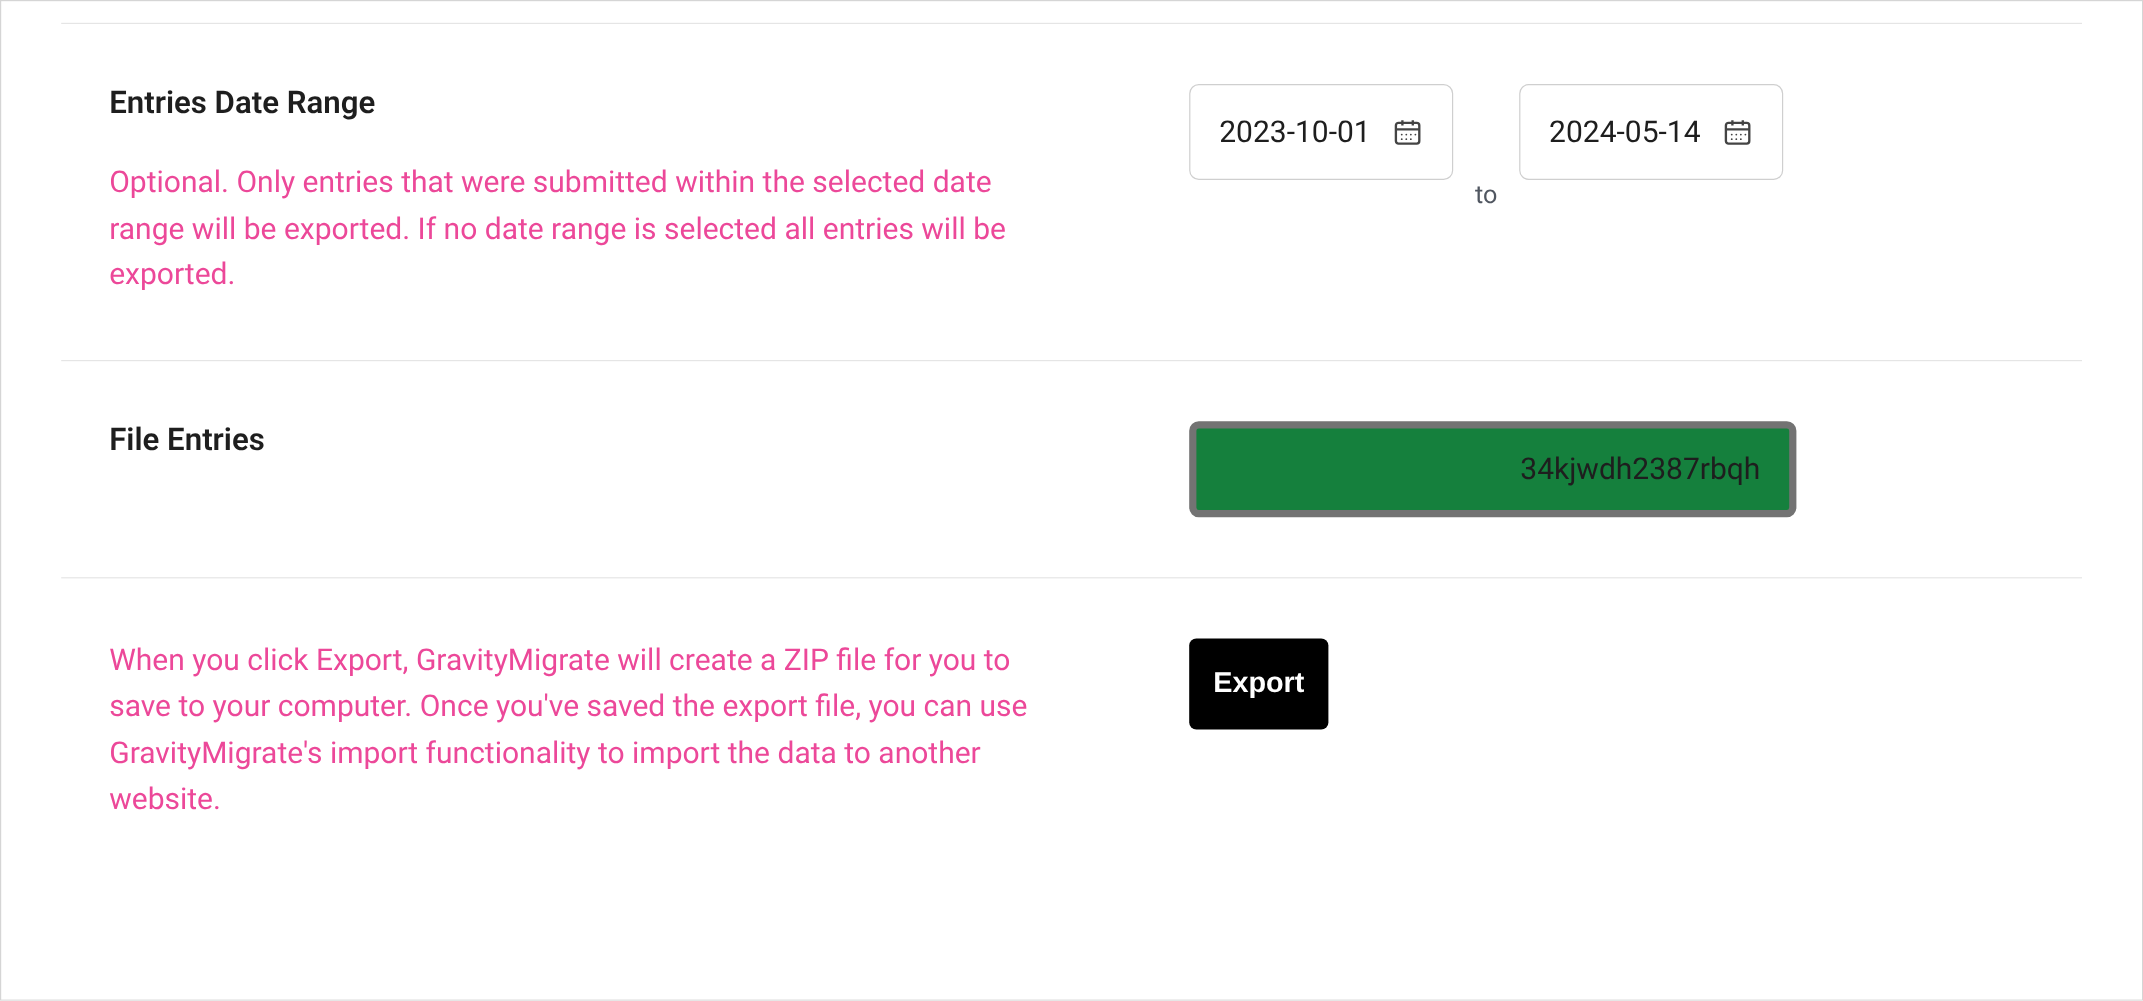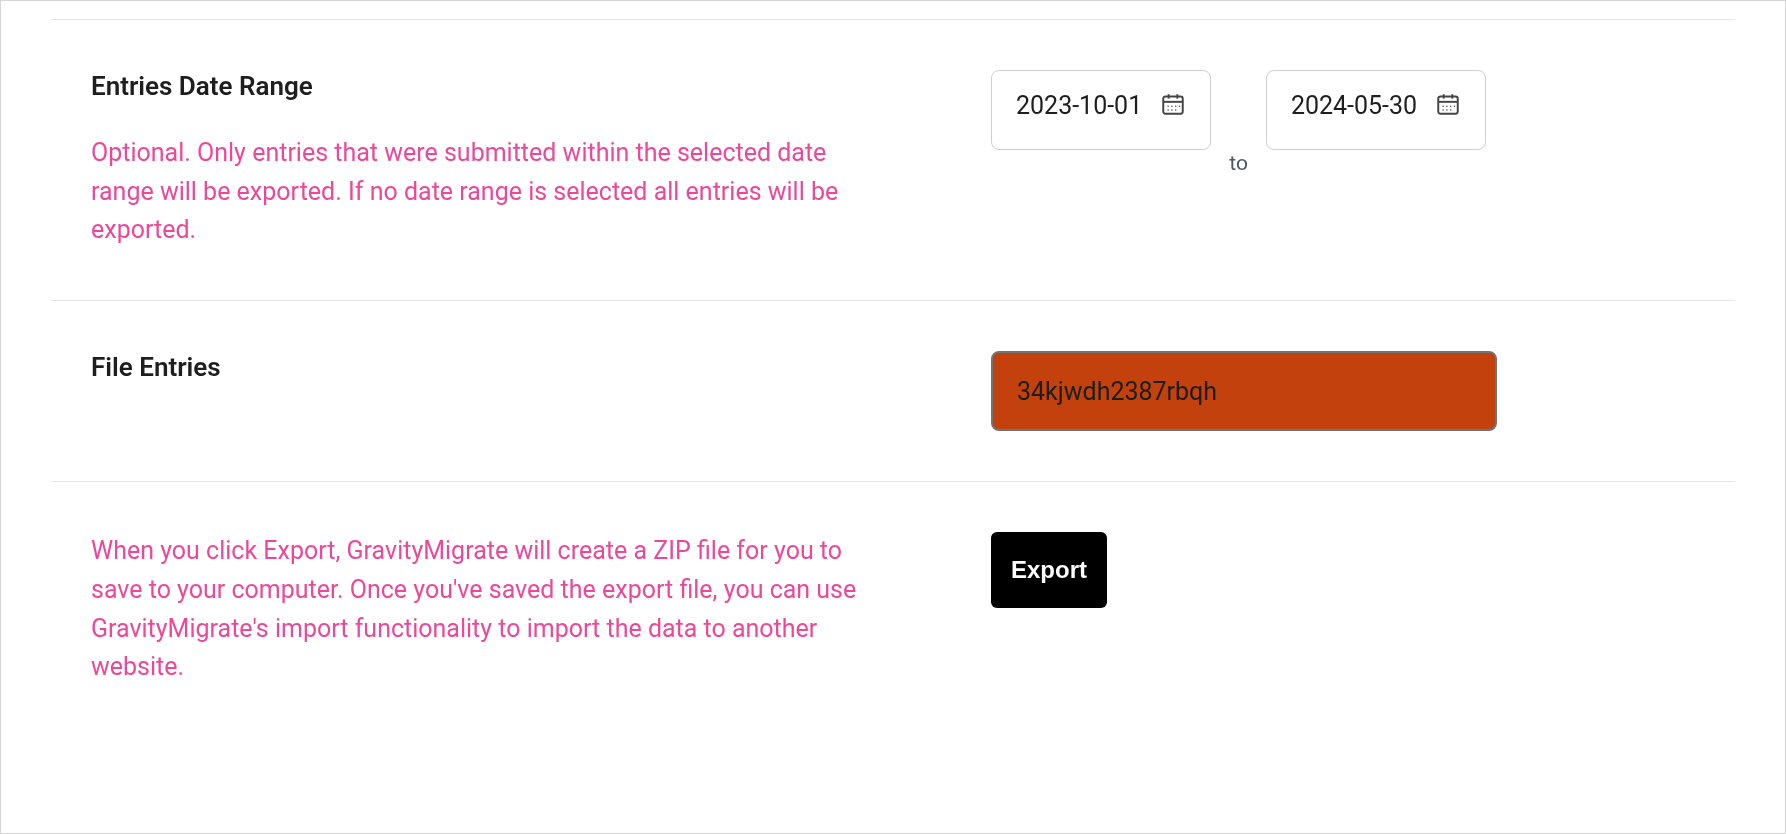--- a/index.html
+++ b/index.html
@@ -50,21 +50,21 @@
       margin-bottom: 30px;
       line-height: 1.3;
     }
     .label-desc {
       font-size: 25px;
       color: #ec4899;
       line-height: 1.55;
     }
     .date-input {
       display: flex;
-      align-items: flex-start;
+      align-items: center;
       background: #fff;
       border: 1px solid #cfcfcf;
       border-radius: 8px;
       padding: 20px 24px;
       font-size: 25px;
       color: #1e1e1e;
       gap: 18px;
       height: 80px;
     }
     .date-input .calendar-icon {
@@ -74,29 +74,30 @@
       align-items: center;
       justify-content: center;
     }
     .to-text {
       font-size: 21px;
       color: #515761;
       align-self: center;
       margin-top: 5px;
     }
     .text-input {
-      background: #c2410c;
-      border: 2px solid #737373;
+      background: #15803d;
+      border: 6px solid #737373;
       border-radius: 8px;
       padding: 20px 24px;
       font-size: 25px;
       color: #1e1e1e;
       width: 506px;
       height: 80px;
       font-family: inherit;
+      text-align: right;
     }
     .export-btn {
       background: #000000;
       color: #fff;
       font-size: 24px;
       font-weight: 600;
       border: none;
       border-radius: 6px;
       padding: 18px 20px;
       cursor: pointer;
@@ -127,21 +128,21 @@
             <circle cx="14.5" cy="14" r="0.7" fill="#444" stroke="none"></circle>
             <circle cx="18" cy="14" r="0.7" fill="#444" stroke="none"></circle>
             <circle cx="7.5" cy="17.5" r="0.7" fill="#444" stroke="none"></circle>
             <circle cx="11" cy="17.5" r="0.7" fill="#444" stroke="none"></circle>
             <circle cx="14.5" cy="17.5" r="0.7" fill="#444" stroke="none"></circle>
           </svg>
         </span>
       </div>
       <span class="to-text">to</span>
       <div class="date-input">
-        <span>2024-05-30</span>
+        <span>2024-05-14</span>
         <span class="calendar-icon">
           <svg viewBox="0 0 24 24" width="26" height="26" fill="none" stroke="#444" stroke-width="1.8">
             <rect x="3" y="5" width="18" height="16" rx="2"></rect>
             <line x1="3" y1="10" x2="21" y2="10"></line>
             <line x1="8" y1="3" x2="8" y2="7"></line>
             <line x1="16" y1="3" x2="16" y2="7"></line>
             <circle cx="7.5" cy="14" r="0.7" fill="#444" stroke="none"></circle>
             <circle cx="11" cy="14" r="0.7" fill="#444" stroke="none"></circle>
             <circle cx="14.5" cy="14" r="0.7" fill="#444" stroke="none"></circle>
             <circle cx="18" cy="14" r="0.7" fill="#444" stroke="none"></circle>

